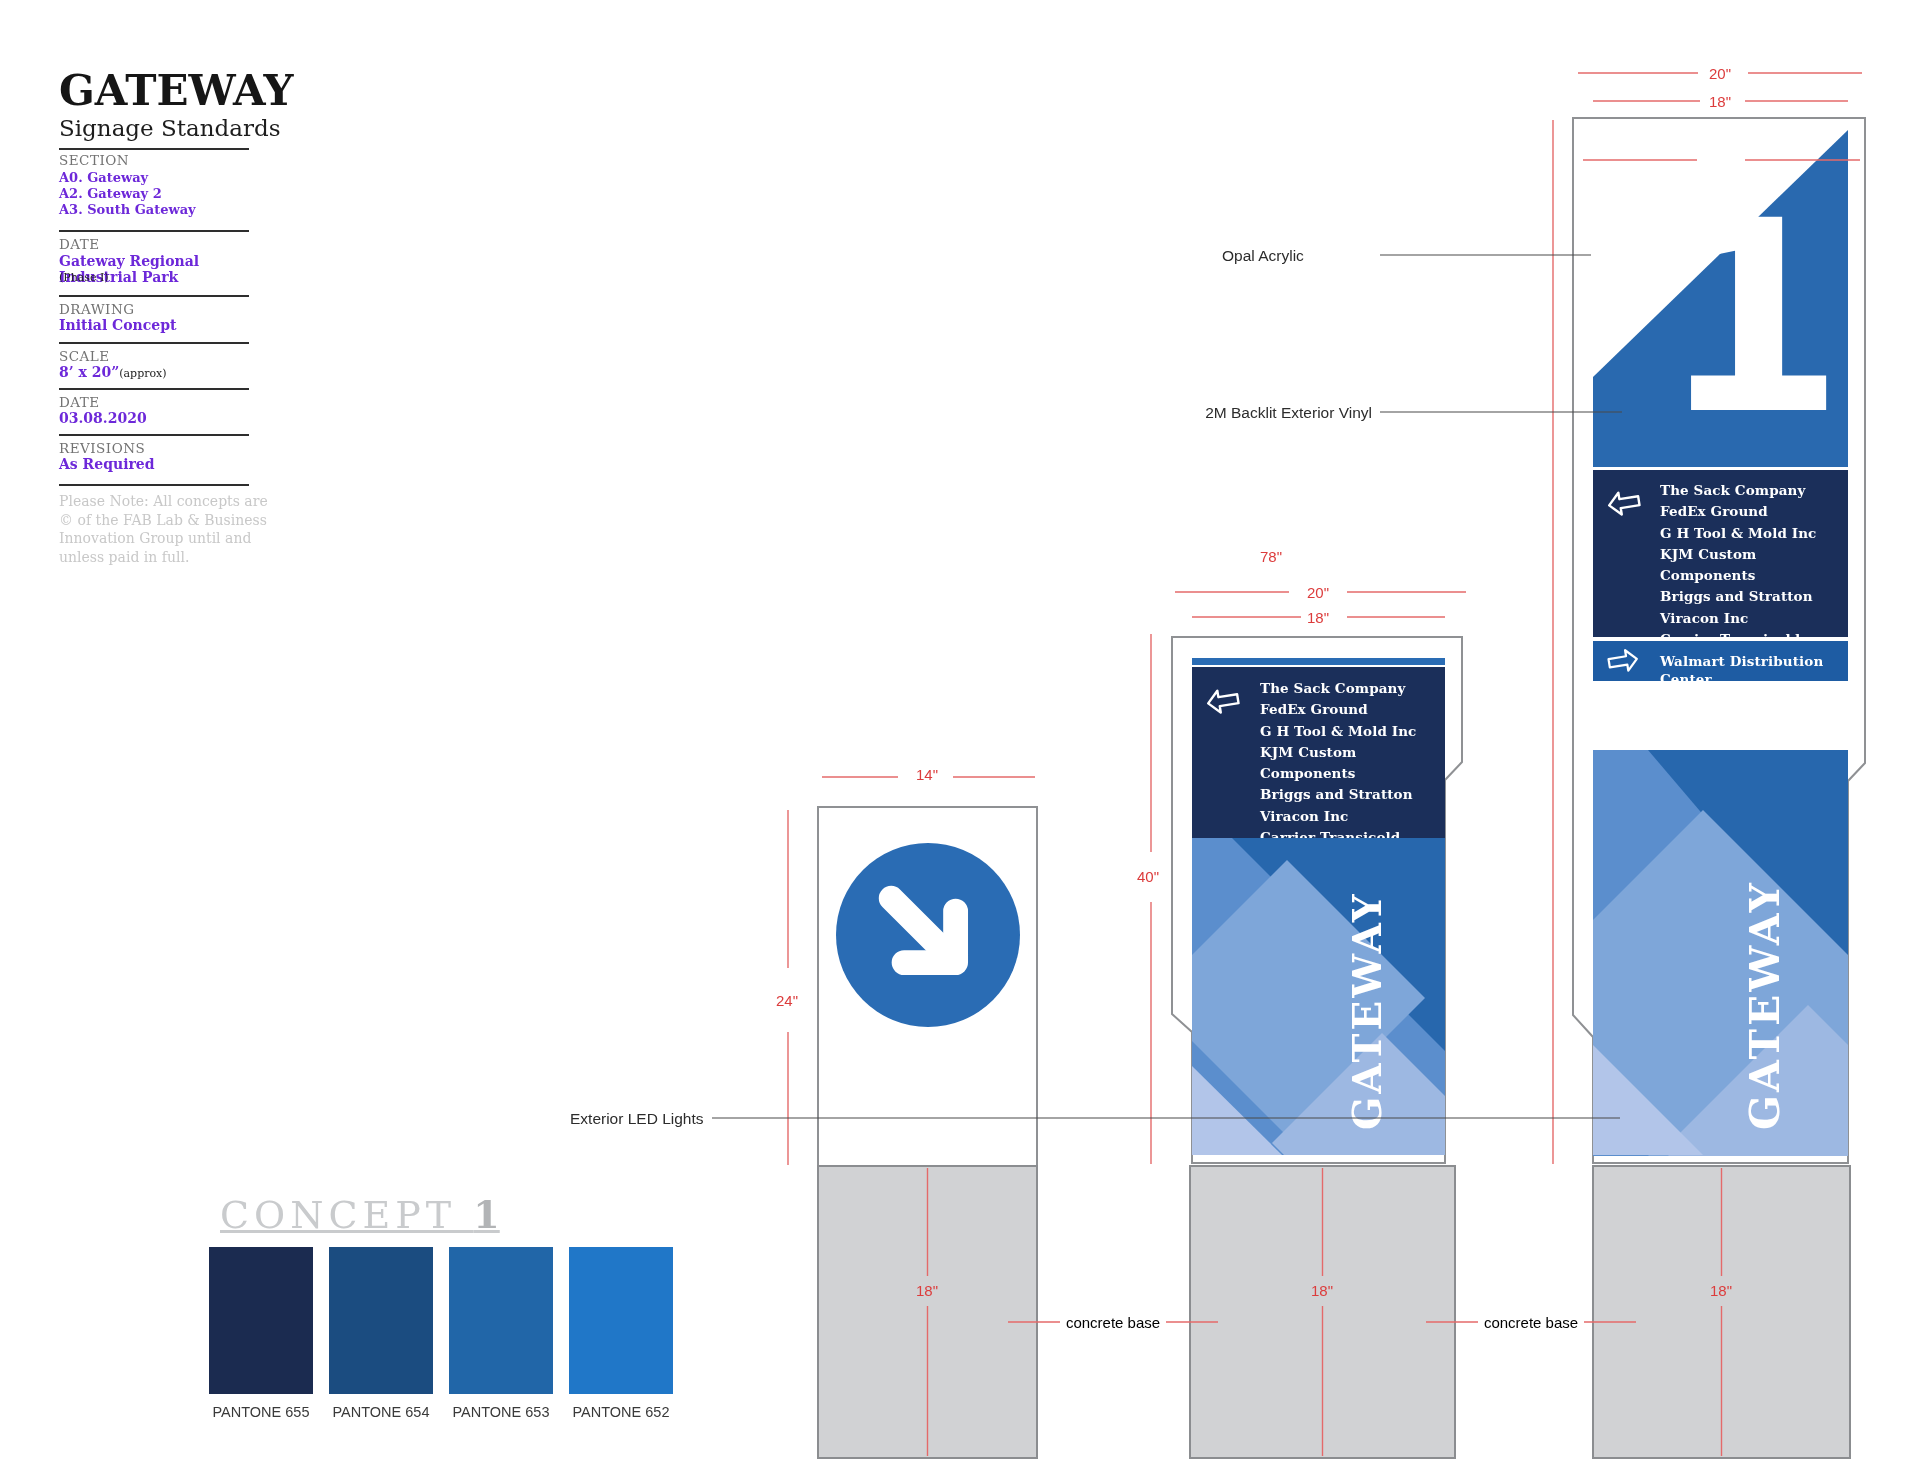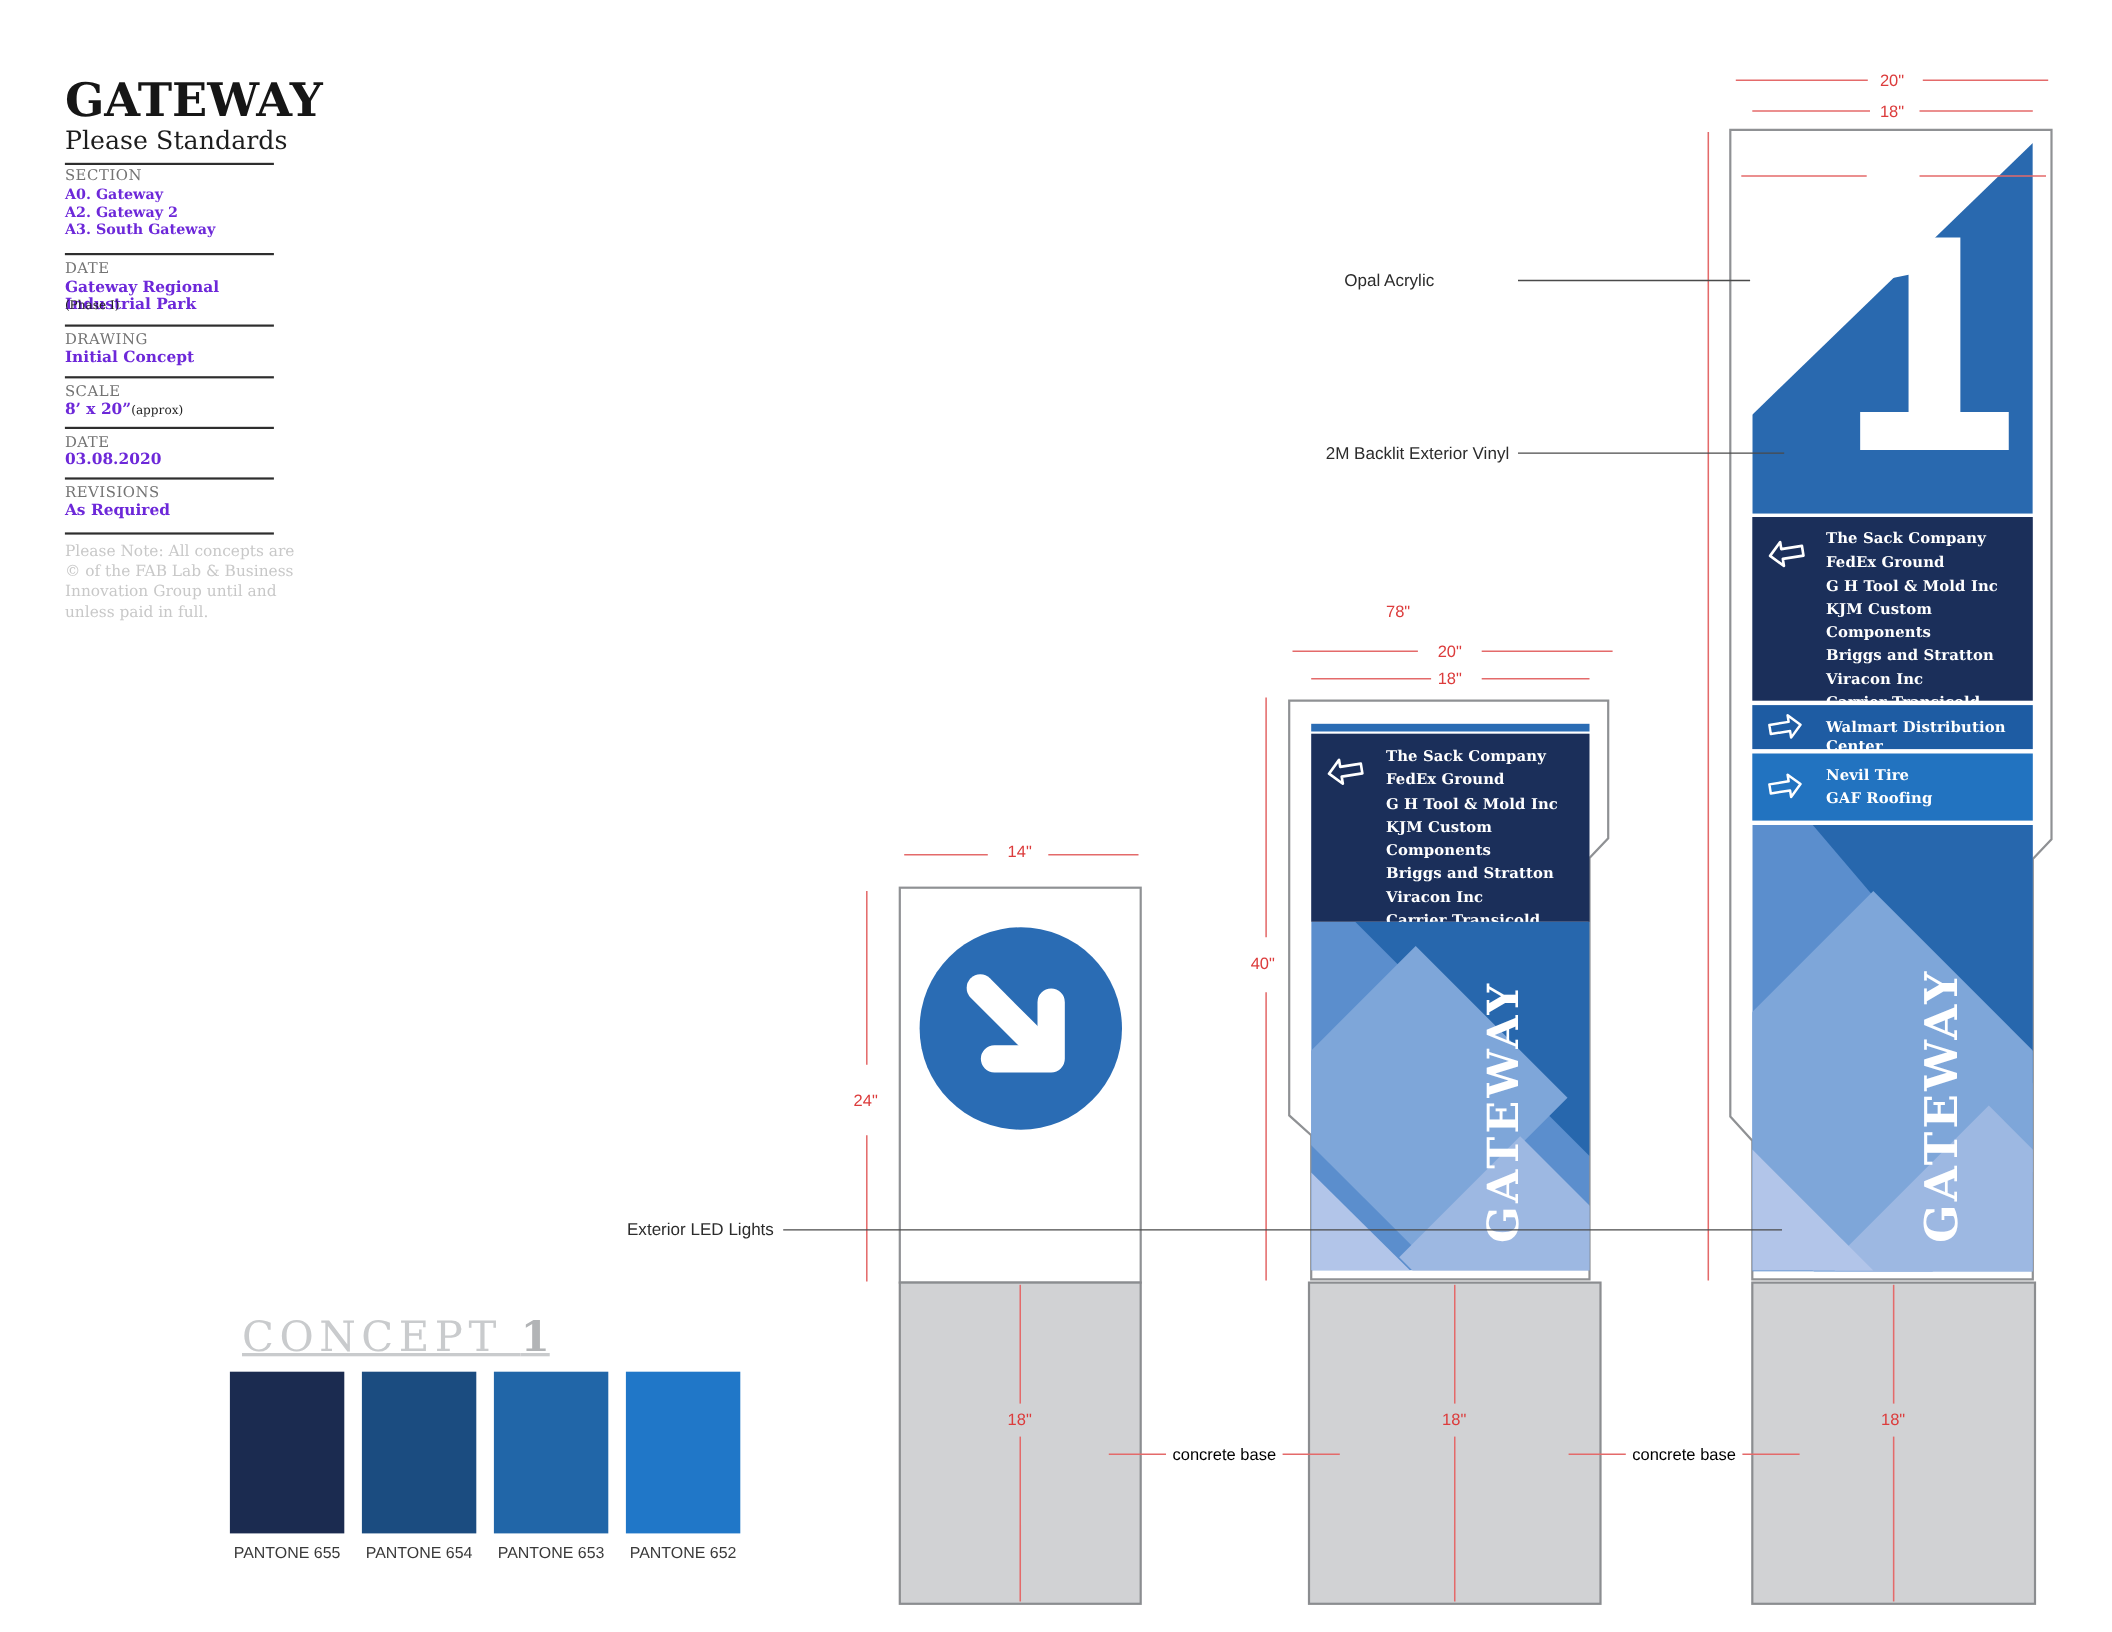--- a/index.html
+++ b/index.html
@@ -45,21 +45,21 @@
 
     <polygon points="1573,118 1865,118 1865,763 1848,781 1848,1163 1593,1163 1593,1037 1573,1015" fill="#ffffff" stroke="#8f9194" stroke-width="2"></polygon>
 
     <rect x="818" y="1166" width="219" height="292" fill="#d1d2d4" stroke="#8b8d90" stroke-width="2"></rect>
     <rect x="1190" y="1166" width="265" height="292" fill="#d1d2d4" stroke="#8b8d90" stroke-width="2"></rect>
     <rect x="1593" y="1166" width="257" height="292" fill="#d1d2d4" stroke="#8b8d90" stroke-width="2"></rect>
   </svg>
 
   <div class="abs" style="left:59px;top:70px;">
     <div class="tb-logo">GATEWAY</div>
-    <div class="tb-sub" style="margin-top:5px;">Please Standards</div>
+    <div class="tb-sub" style="margin-top:5px;">Signage Standards</div>
   </div>
   <div class="rule" style="top:148px;"></div>
   <div class="abs tb-label" style="left:59px;top:152px;">SECTION</div>
   <div class="abs" style="left:59px;top:170px;line-height:15.8px;">
     <div class="tb-value" style="font-size:13px;">A0. Gateway</div>
     <div class="tb-value" style="font-size:13px;">A2. Gateway 2</div>
     <div class="tb-value" style="font-size:13px;">A3. South Gateway</div>
   </div>
   <div class="rule" style="top:230px;"></div>
   <div class="abs tb-label" style="left:59px;top:236px;">DATE</div>
@@ -148,29 +148,20 @@
       <div>Briggs and Stratton</div>
       <div>Viracon Inc</div>
       <div>Carrier Transicold South</div>
     </div>
   </div>
   <div class="abs" style="left: 1593px; top: 641px; width: 255px; height: 40px; background: rgb(30, 92, 163);">
     <svg class="abs" style="left:13px;top:6px;" width="34" height="28" viewBox="0 0 36 30">
       <path d="M22,4 L22,10.5 L3,10.5 L3,19.5 L22,19.5 L22,26 L33,15 Z" fill="none" stroke="#fff" stroke-width="2.4" stroke-linejoin="round" transform="rotate(-9 18 15)"></path>
     </svg>
     <div class="panel-text" style="padding:11px 0 0 67px;line-height:18px;">Walmart Distribution Center</div>
-  </div>
-  <div class="abs" style="left: 1593px; top: 685px; width: 255px; height: 61px; background: rgb(34, 115, 192);">
-    <svg class="abs" style="left:13px;top:16px;" width="34" height="28" viewBox="0 0 36 30">
-      <path d="M22,4 L22,10.5 L3,10.5 L3,19.5 L22,19.5 L22,26 L33,15 Z" fill="none" stroke="#fff" stroke-width="2.4" stroke-linejoin="round" transform="rotate(-9 18 15)"></path>
-    </svg>
-    <div class="panel-text" style="padding:10px 0 0 67px;line-height:21px;">
-      <div>Nevil Tire</div>
-      <div>GAF Roofing</div>
-    </div>
   </div>
   <svg class="abs" style="left:1593px;top:750px;" width="255" height="406" viewBox="0 0 255 406">
     <rect width="255" height="406" fill="#5b8ecd"></rect>
     <polygon points="55,0 255,0 255,235" fill="#2767ad"></polygon>
     <polygon points="110,60 310,260 110,460 -90,260" fill="#7ea6d9"></polygon>
     <polygon points="215,255 360,400 215,545 70,400" fill="#9db8e2"></polygon>
     <polygon points="0,295 110,405 0,405" fill="#b2c5e9"></polygon>
   </svg>
   <div class="gateway-v" style="left:1789px;top:1082px;font-size:41px;">GATEWAY</div>
 

